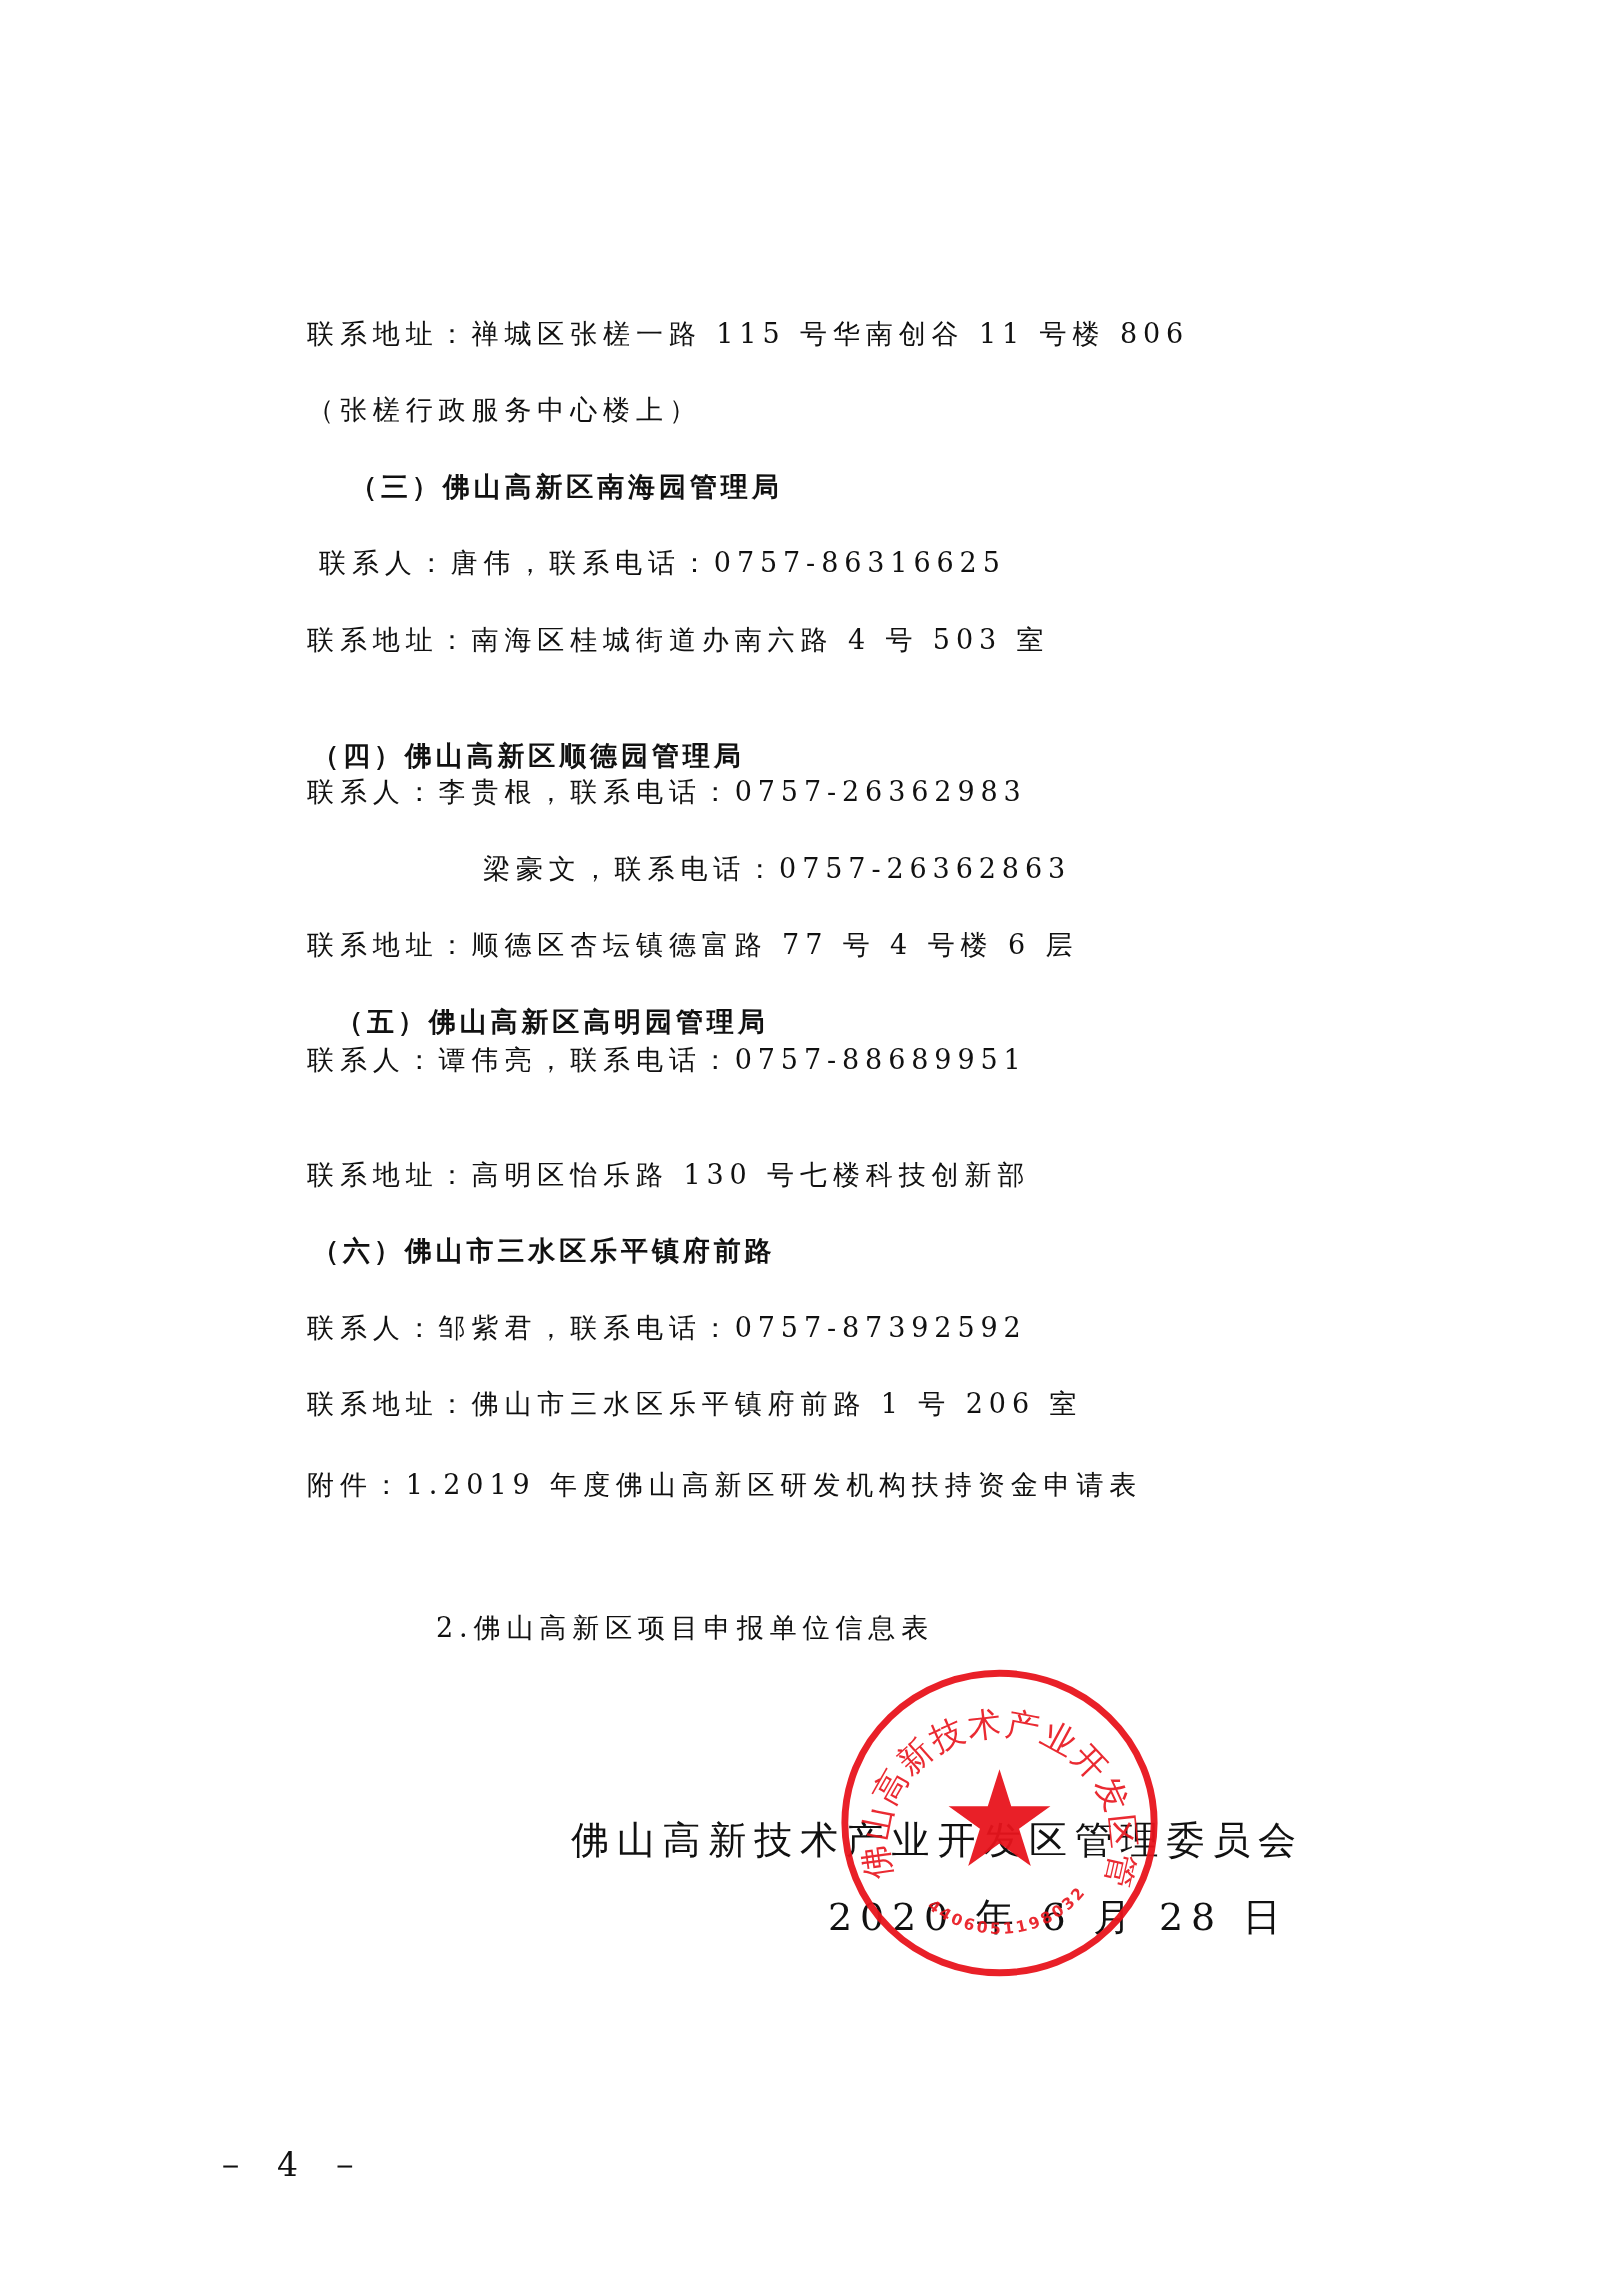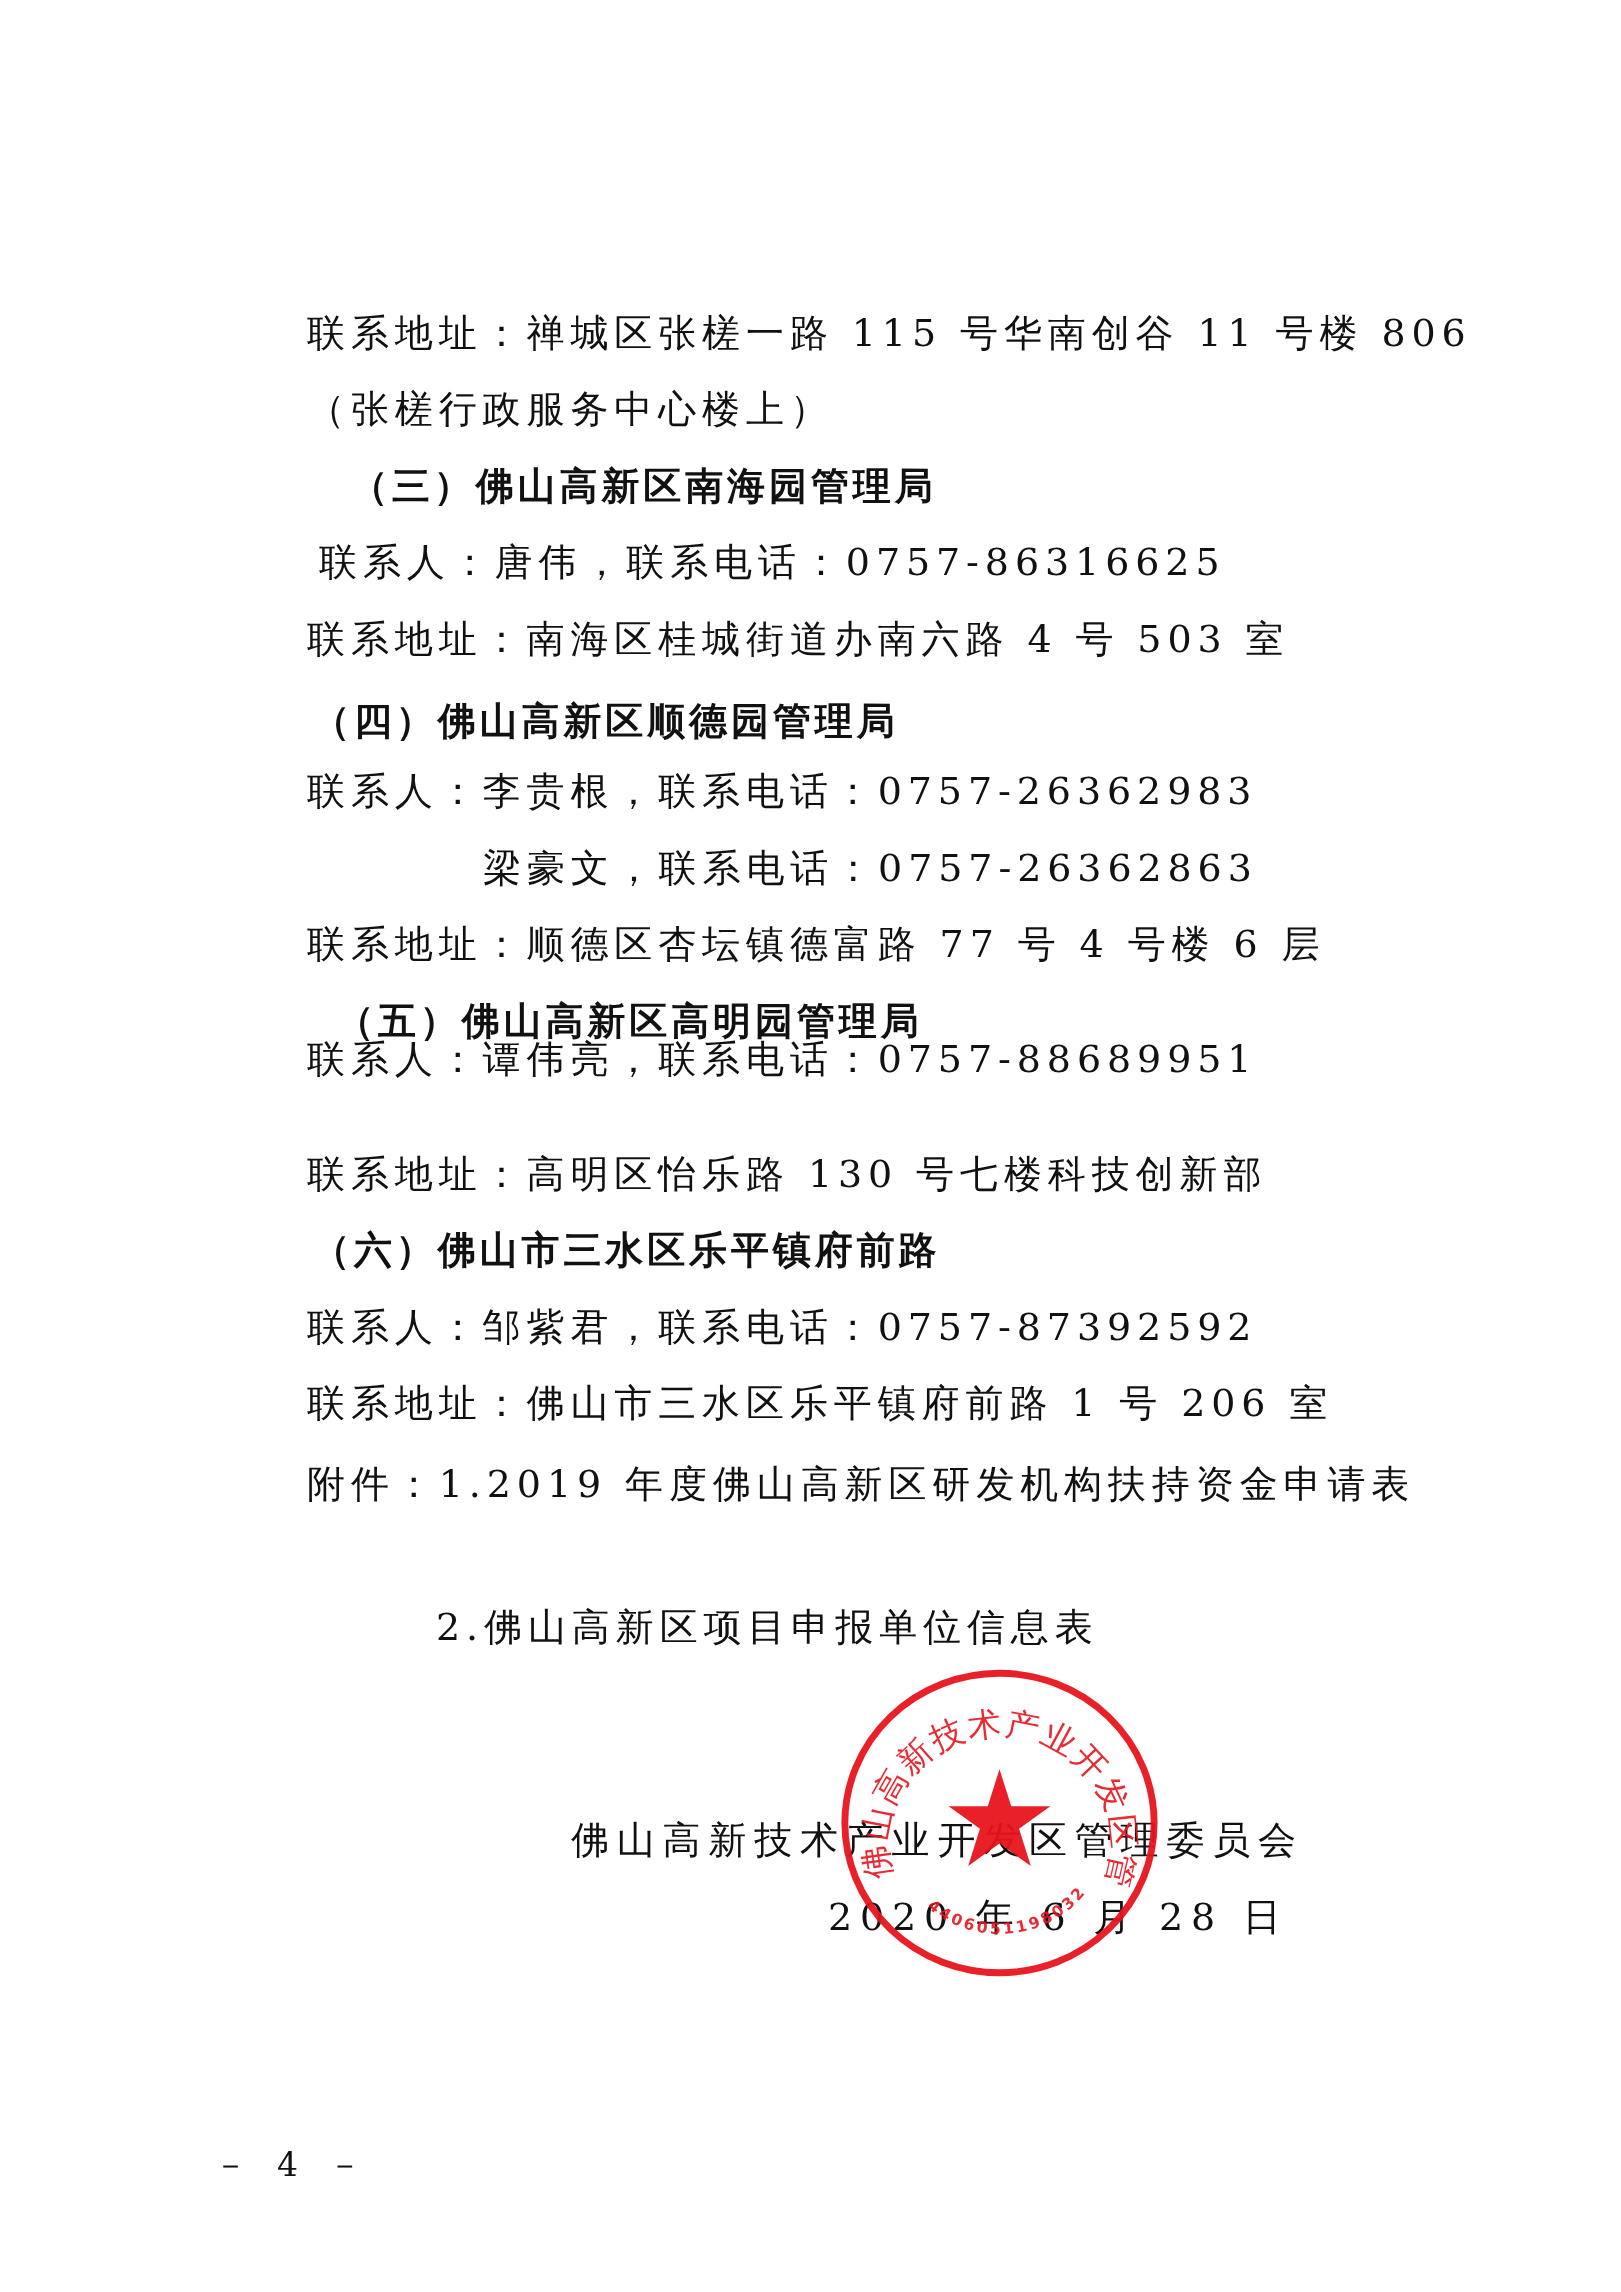--- a/index.html
+++ b/index.html
@@ -1,40 +1,40 @@
 <!DOCTYPE html>
 <html><head>
 <meta charset="utf-8">
 <style>
   html, body { margin:0; padding:0; background:#ffffff; }
   body { width:1621px; height:2293px; position:relative; overflow:hidden;
          font-family:"DejaVu Serif","Liberation Serif",serif; color:#111; }
   .line { position:absolute; left:307px; white-space:nowrap;
-          font-size:38px; line-height:51px; letter-spacing:5.9px; }
+          font-size:27px; line-height:51px; letter-spacing:5.9px; }
   .heading { font-family:"DejaVu Sans","Liberation Sans",sans-serif; font-weight:bold; letter-spacing:3.9px; left:312px; }
   .indent-contact { left:483px; }
   .indent-attach { left:436px; }
   .signature { position:absolute; left:571px; top:1815px; font-size:38px; line-height:51px; letter-spacing:7.8px; white-space:nowrap; }
   .date { position:absolute; left:828px; top:1892px; font-size:38px; line-height:51px; letter-spacing:7.8px; white-space:nowrap; }
   .page-number { position:absolute; left:214px; top:2143px; font-size:33px; line-height:43px; white-space:nowrap; letter-spacing:9.8px; }
   .stamp { position:absolute; left:838px; top:1666px; width:323px; height:314px; pointer-events:none; }
 </style>
 </head>
 <body>
 
 <div>
 
   <div class="line" style="top:308px;">联系地址：禅城区张槎一路 115 号华南创谷 11 号楼 806</div>
   <div class="line" style="top:384px;">（张槎行政服务中心楼上）</div>
 
   <div class="line heading" style="top:461px;margin-left:38px;">（三）佛山高新区南海园管理局</div>
   <div class="line" style="top:537px;margin-left:12px;">联系人：唐伟，联系电话：0757-86316625</div>
   <div class="line" style="top:614px;">联系地址：南海区桂城街道办南六路 4 号 503 室</div>
 
-  <div class="line heading" style="top:696px;">（四）佛山高新区顺德园管理局</div>
+  <div class="line heading" style="top:730px;">（四）佛山高新区顺德园管理局</div>
   <div class="line" style="top:766px;">联系人：李贵根，联系电话：0757-26362983</div>
   <div class="line indent-contact" style="top:843px;">梁豪文，联系电话：0757-26362863</div>
   <div class="line" style="top:919px;">联系地址：顺德区杏坛镇德富路 77 号 4 号楼 6 层</div>
 
   <div class="line heading" style="top:996px;margin-left:24px;">（五）佛山高新区高明园管理局</div>
   <div class="line" style="top:1034px;">联系人：谭伟亮，联系电话：0757-88689951</div>
   <div class="line" style="top:1149px;">联系地址：高明区怡乐路 130 号七楼科技创新部</div>
 
   <div class="line heading" style="top:1225px;">（六）佛山市三水区乐平镇府前路</div>
   <div class="line" style="top:1302px;">联系人：邹紫君，联系电话：0757-87392592</div>

